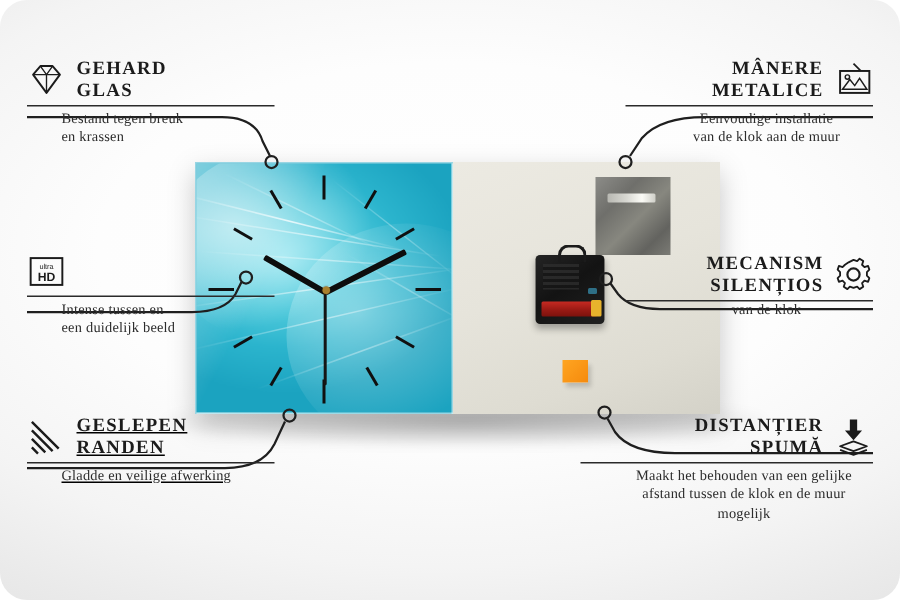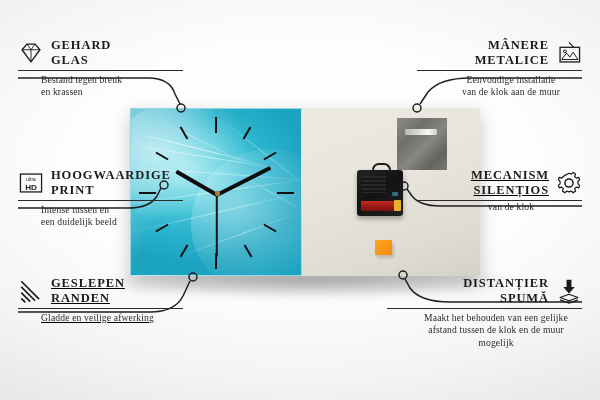--- a/index.html
+++ b/index.html
@@ -6,20 +6,21 @@
   body{
     width:600px;height:400px;overflow:hidden;
     font-family:"Liberation Serif", serif;
     background:#ffffff;
     position:relative;
   }
   #stage{
     position:absolute;inset:0;
     background:
       radial-gradient(ellipse 560px 300px at 50% 42%, #ffffff 0%, #fdfdfd 42%, #f4f4f4 70%, #eaeaea 88%, #e4e4e4 100%);
+    border-radius: 18px;
   }
 
   
   #connectors{position:absolute;left:0;top:0;width:600px;height:400px;pointer-events:none;}
 
   
   .feature{position:absolute;}
   .feat-head{display:flex;align-items:center;gap:7px;}
   .feat-title{
     font-size:12.5px;font-weight:700;color:#1b1b1b;
@@ -200,24 +201,20 @@
     <div class="feat-sub" style="margin-top:0;">en krassen</div>
   </div>
 
   <div class="feature left" style="left:18px;top:168px;width:165px;">
     <div class="feat-head">
       <svg class="icon" viewBox="0 0 32 32">
         <rect x="3" y="5" width="26" height="22" fill="none" stroke="#1b1b1b" stroke-width="1.6"></rect>
         <text x="16" y="14" font-family="Liberation Sans, sans-serif" font-size="6" text-anchor="middle" fill="#1b1b1b">ultra</text>
         <text x="16" y="24" font-family="Liberation Sans, sans-serif" font-size="10" font-weight="bold" text-anchor="middle" fill="#1b1b1b">HD</text>
       </svg>
-      <div>
-        <div class="feat-title">HOOGWAARDIGE</div>
-        <div class="feat-title">PRINT</div>
-      </div>
     </div>
     <div class="feat-rule" style="width:165px;"></div>
     <div class="feat-sub">Intense tussen en</div>
     <div class="feat-sub" style="margin-top:0;">een duidelijk beeld</div>
   </div>
 
   <div class="feature left" style="left:18px;top:276px;width:165px;text-decoration:underline;">
     <div class="feat-head">
       <svg class="icon" viewBox="0 0 32 32">
         <path d="M4 4 L26 26 M4 11 L21 28 M4 18 L15 29 M4 25 L9 30" stroke="#1b1b1b" stroke-width="2" fill="none"></path>
@@ -244,21 +241,21 @@
         <circle cx="11" cy="14" r="1.8" fill="none" stroke="#1b1b1b" stroke-width="1.2"></circle>
       </svg>
     </div>
     <div class="feat-rule" style="width:165px;"></div>
     <div class="feat-sub">Eenvoudige installatie</div>
     <div class="feat-sub" style="margin-top:0;">van de klok aan de muur</div>
   </div>
 
   <div class="feature right" style="left:417px;top:168px;width:165px;">
     <div class="feat-head">
-      <div style="flex:1;text-decoration:underline;">
+      <div style="flex:1;">
         <div class="feat-title">MECANISM</div>
         <div class="feat-title">SILENȚIOS</div>
       </div>
       <svg class="icon" viewBox="0 0 32 32">
         <path d="M16 4 l3 1 2-2 3 2 -1 3 2 2 3 -1 1 3 -2 2 0 3 2 2 -1 3 -3 -1 -2 2 1 3 -3 2 -2 -2 -3 1 -3 -1 -2 2 -3 -2 1 -3 -2 -2 -3 1 -1 -3 2 -2 0 -3 -2 -2 1 -3 3 1 2 -2 3 -2 z" fill="none" stroke="#1b1b1b" stroke-width="1.5" stroke-linejoin="round"></path>
         <circle cx="16" cy="16" r="5" fill="none" stroke="#1b1b1b" stroke-width="1.8"></circle>
       </svg>
     </div>
     <div class="feat-rule" style="width:165px;"></div>
     <div class="feat-sub" style="margin-top:0;">van de klok</div>

